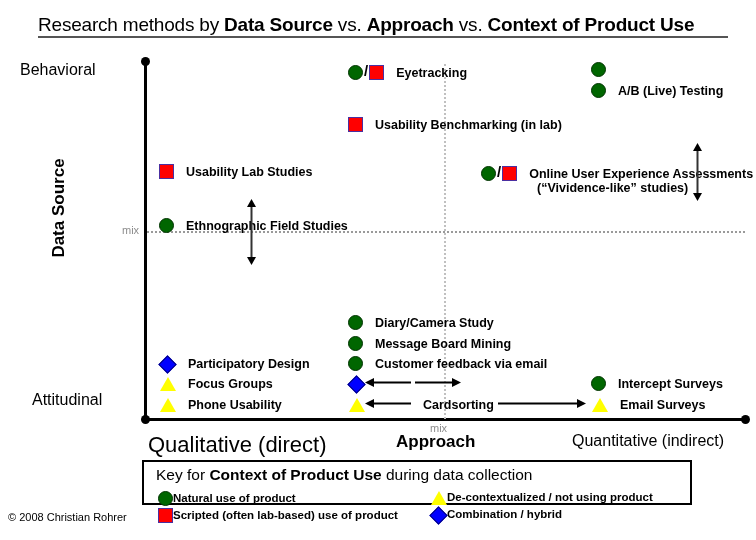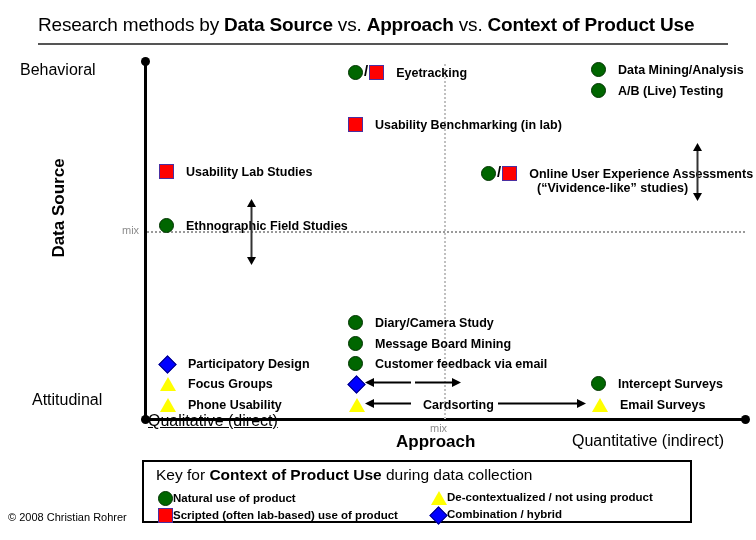--- a/index.html
+++ b/index.html
@@ -6,21 +6,21 @@
   body{
     width:756px;height:540px;position:relative;background:#ffffff;
     font-family:"Liberation Sans", sans-serif;color:#000;overflow:hidden;
   }
   .abs{position:absolute;}
 
   
   #title{
     left:38px;top:14px;width:690px;
     font-size:19px;letter-spacing:-0.2px;white-space:nowrap;
-    border-bottom:2px solid #555;padding-bottom:7px;
+    border-bottom:2px solid #555;padding-bottom:0;
   }
   #title b{font-weight:bold;}
   #title .lite{font-weight:normal;}
 
   
   .axis-line{background:#000;}
   #y-axis{left:144px;top:62px;width:3px;height:358px;}
   #x-axis{left:146px;top:418px;width:599px;height:3px;}
   .axis-dot{width:9px;height:9px;border-radius:50%;background:#000;}
   #y-axis-dot{left:141px;top:57px;}
@@ -38,21 +38,21 @@
   #mix-label-x{left:430px;top:422px;}
 
   
   #lbl-behavioral{left:20px;top:61px;font-size:16px;}
   #lbl-attitudinal{left:32px;top:391px;font-size:16px;}
   #lbl-datasource{
     left:-6px;top:198px;width:130px;text-align:center;
     font-size:17px;font-weight:bold;
     transform:rotate(-90deg);transform-origin:center center;
   }
-  #lbl-qualitative{left:148px;top:412px;font-size:16px;text-decoration:underline;}
+  #lbl-qualitative{left:148px;top:432px;font-size:22px;}
   #lbl-approach{left:396px;top:432px;font-size:17px;font-weight:bold;}
   #lbl-quantitative{left:572px;top:432px;font-size:16px;}
 
   
   .mk{display:inline-block;vertical-align:middle;}
   .mk-circle{width:13px;height:13px;border-radius:50%;
     background:#006600;border:1px solid #003300;}
   .mk-square{width:13px;height:13px;background:#ff0000;border:1px solid #4b2fa0;}
   .mk-tri{width:0;height:0;border-left:8px solid transparent;
     border-right:8px solid transparent;border-bottom:14px solid #ffff00;
@@ -74,21 +74,21 @@
     position:relative;height:14px;}
   .mkwrap-dia .mk-diamond{position:absolute;left:2px;top:1px;}
 
   
   .varrow{width:11px;}
   .varrow svg{display:block;}
   .harrow{display:inline-block;vertical-align:middle;}
 
   
   #keybox{
-    left:142px;top:460px;width:550px;height:63px;
+    left:142px;top:460px;width:550px;height:45px;
     border:2px solid #000;background:#fff;box-sizing:border-box;
   }
   #key-title{position:absolute;left:12px;top:4px;font-size:15.5px;white-space:nowrap;}
   #key-title b{font-weight:bold;}
   .key-item{position:absolute;font-size:11.5px;font-weight:bold;white-space:nowrap;}
   #key-i0{left:14px;top:29px;}
   #key-i1{left:14px;top:46px;}
   #key-i2{left:286px;top:29px;}
   #key-i3{left:286px;top:46px;}
 
@@ -118,21 +118,21 @@
 <div class="abs" id="lbl-datasource">Data Source</div>
 <div class="abs" id="lbl-qualitative">Qualitative (direct)</div>
 <div class="abs" id="lbl-approach">Approach</div>
 <div class="abs" id="lbl-quantitative">Quantitative (indirect)</div>
 
 <div class="abs pt" style="left:348px;top:62px;">
   <span class="mkwrap"><span class="mk mk-circle"></span></span><span class="slash">/</span><span class="mkwrap"><span class="mk mk-square"></span></span><span class="txt">Eyetracking</span>
 </div>
 
 <div class="abs pt" style="left:591px;top:62px;">
-  <span class="mkwrap"><span class="mk mk-circle"></span></span><span class="txt">Data Mining/Analysis</span>
+  <span class="mkwrap"><span class="mk mk-circle"></span></span>
 </div>
 
 <div class="abs pt" style="left:591px;top:83px;">
   <span class="mkwrap"><span class="mk mk-circle"></span></span><span class="txt">A/B (Live) Testing</span>
 </div>
 
 <div class="abs pt" style="left:348px;top:117px;">
   <span class="mkwrap"><span class="mk mk-square"></span></span><span class="txt">Usability Benchmarking (in lab)</span>
 </div>
 

